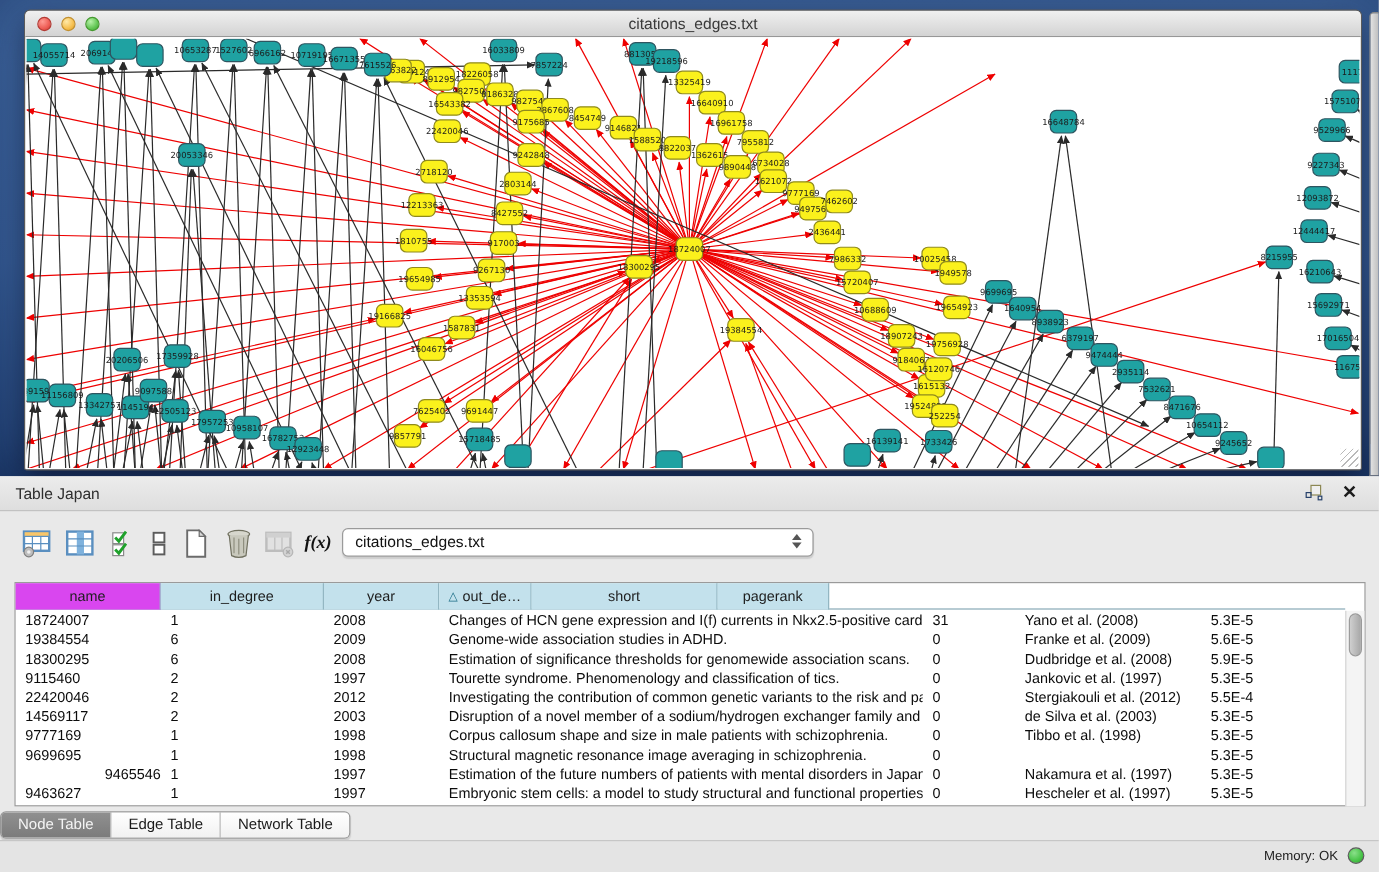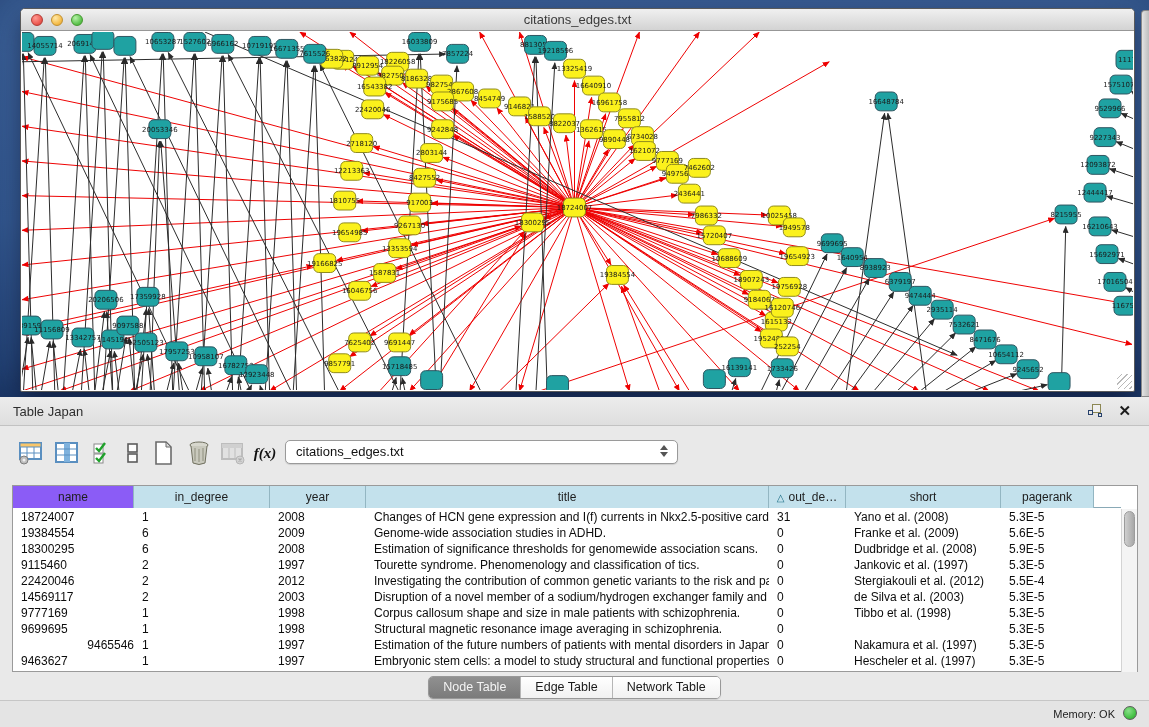--- a/index.html
+++ b/index.html
@@ -51,30 +51,30 @@
     font-size:13px; color:#111; line-height:22px; padding-left:10px; }
   .combo-arrows { position:absolute; right:9px; top:4px; display:flex; flex-direction:column; gap:2px; }
   .combo-arrows i { width:0; height:0; border-left:4px solid transparent; border-right:4px solid transparent; display:block; }
   .combo-arrows .up { border-bottom:5px solid #555; }
   .combo-arrows .dn { border-top:5px solid #555; }
 
   .tablebox { position:absolute; left:12px; top:88px; width:1126px; height:187px; background:#fff; border:1px solid #9a9a9a; }
   .thead { position:absolute; left:0; top:0; height:22px; width:1108px; display:flex; border-bottom:1px solid #89a9b6; }
   .th { height:22px; background:#c3e1ec; border-right:1px solid #93b6c2; font-size:12px; color:#1d1d1d;
         display:flex; align-items:center; justify-content:center; }
-  .th.first { background:#8b5cf6; }
+  .th.first { background:#d946ef; }
   .sort-tri { color:#1d6e86; font-size:10px; margin-right:4px; }
   .tbody { position:absolute; left:0; top:23px; width:1108px; }
   .tr { display:flex; height:16px; }
   .td { font-size:12px; color:#0c0c0c; line-height:16px; padding-left:8px; white-space:nowrap; overflow:hidden; }
   .vscroll { position:absolute; right:0; top:23px; width:16px; height:163px; background:#f4f4f4; border-left:1px solid #d4d4d4; }
   .vthumb { position:absolute; left:2px; top:2px; width:11px; height:36px; border-radius:6px;
     background:linear-gradient(90deg,#cfcfcf,#a7a7a7); border:1px solid #9b9b9b; }
 
-  .tabs { position:absolute; left:0; right:0; top:279px; display:flex; justify-content:center; }
+  .tabs { position:absolute; left:0; right:0; top:279px; display:flex; justify-content:flex-start; }
   .seg { display:inline-flex; border:1px solid #989898; border-radius:5px; overflow:hidden;
     box-shadow:0 1px 1px rgba(0,0,0,.12); }
   .seg .tab { padding:2px 14px; font-size:12.5px; background:linear-gradient(180deg,#ffffff,#f1f1f1);
     color:#1a1a1a; border-right:1px solid #b5b5b5; line-height:17px; }
   .seg .tab:last-child { border-right:none; }
   .seg .tab.active { background:linear-gradient(180deg,#909090,#7b7b7b); color:#f4f4f4; }
 
   
   .statusbar { position:absolute; left:0; top:700px; width:1149px; height:27px; background:#e4e4e4; border-top:1px solid #c6c6c6; }
   .mem { position:absolute; right:34px; top:7px; font-size:11px; color:#222; }
@@ -848,23 +848,20 @@
       <div class="thead" id="thead">
           <div class="th first" style="width: 121px;">
             <span>name</span>
           </div>
           <div class="th" style="width: 136px;">
             <span>in_degree</span>
           </div>
           <div class="th" style="width: 96px;">
             <span>year</span>
           </div>
-          <div class="th" style="width: 403px;">
-            <span>title</span>
-          </div>
           <div class="th" style="width: 77px;">
             <span class="sort-tri">△</span>
             <span>out_de…</span>
           </div>
           <div class="th" style="width: 155px;">
             <span>short</span>
           </div>
           <div class="th" style="width: 93px;">
             <span>pagerank</span>
           </div>

